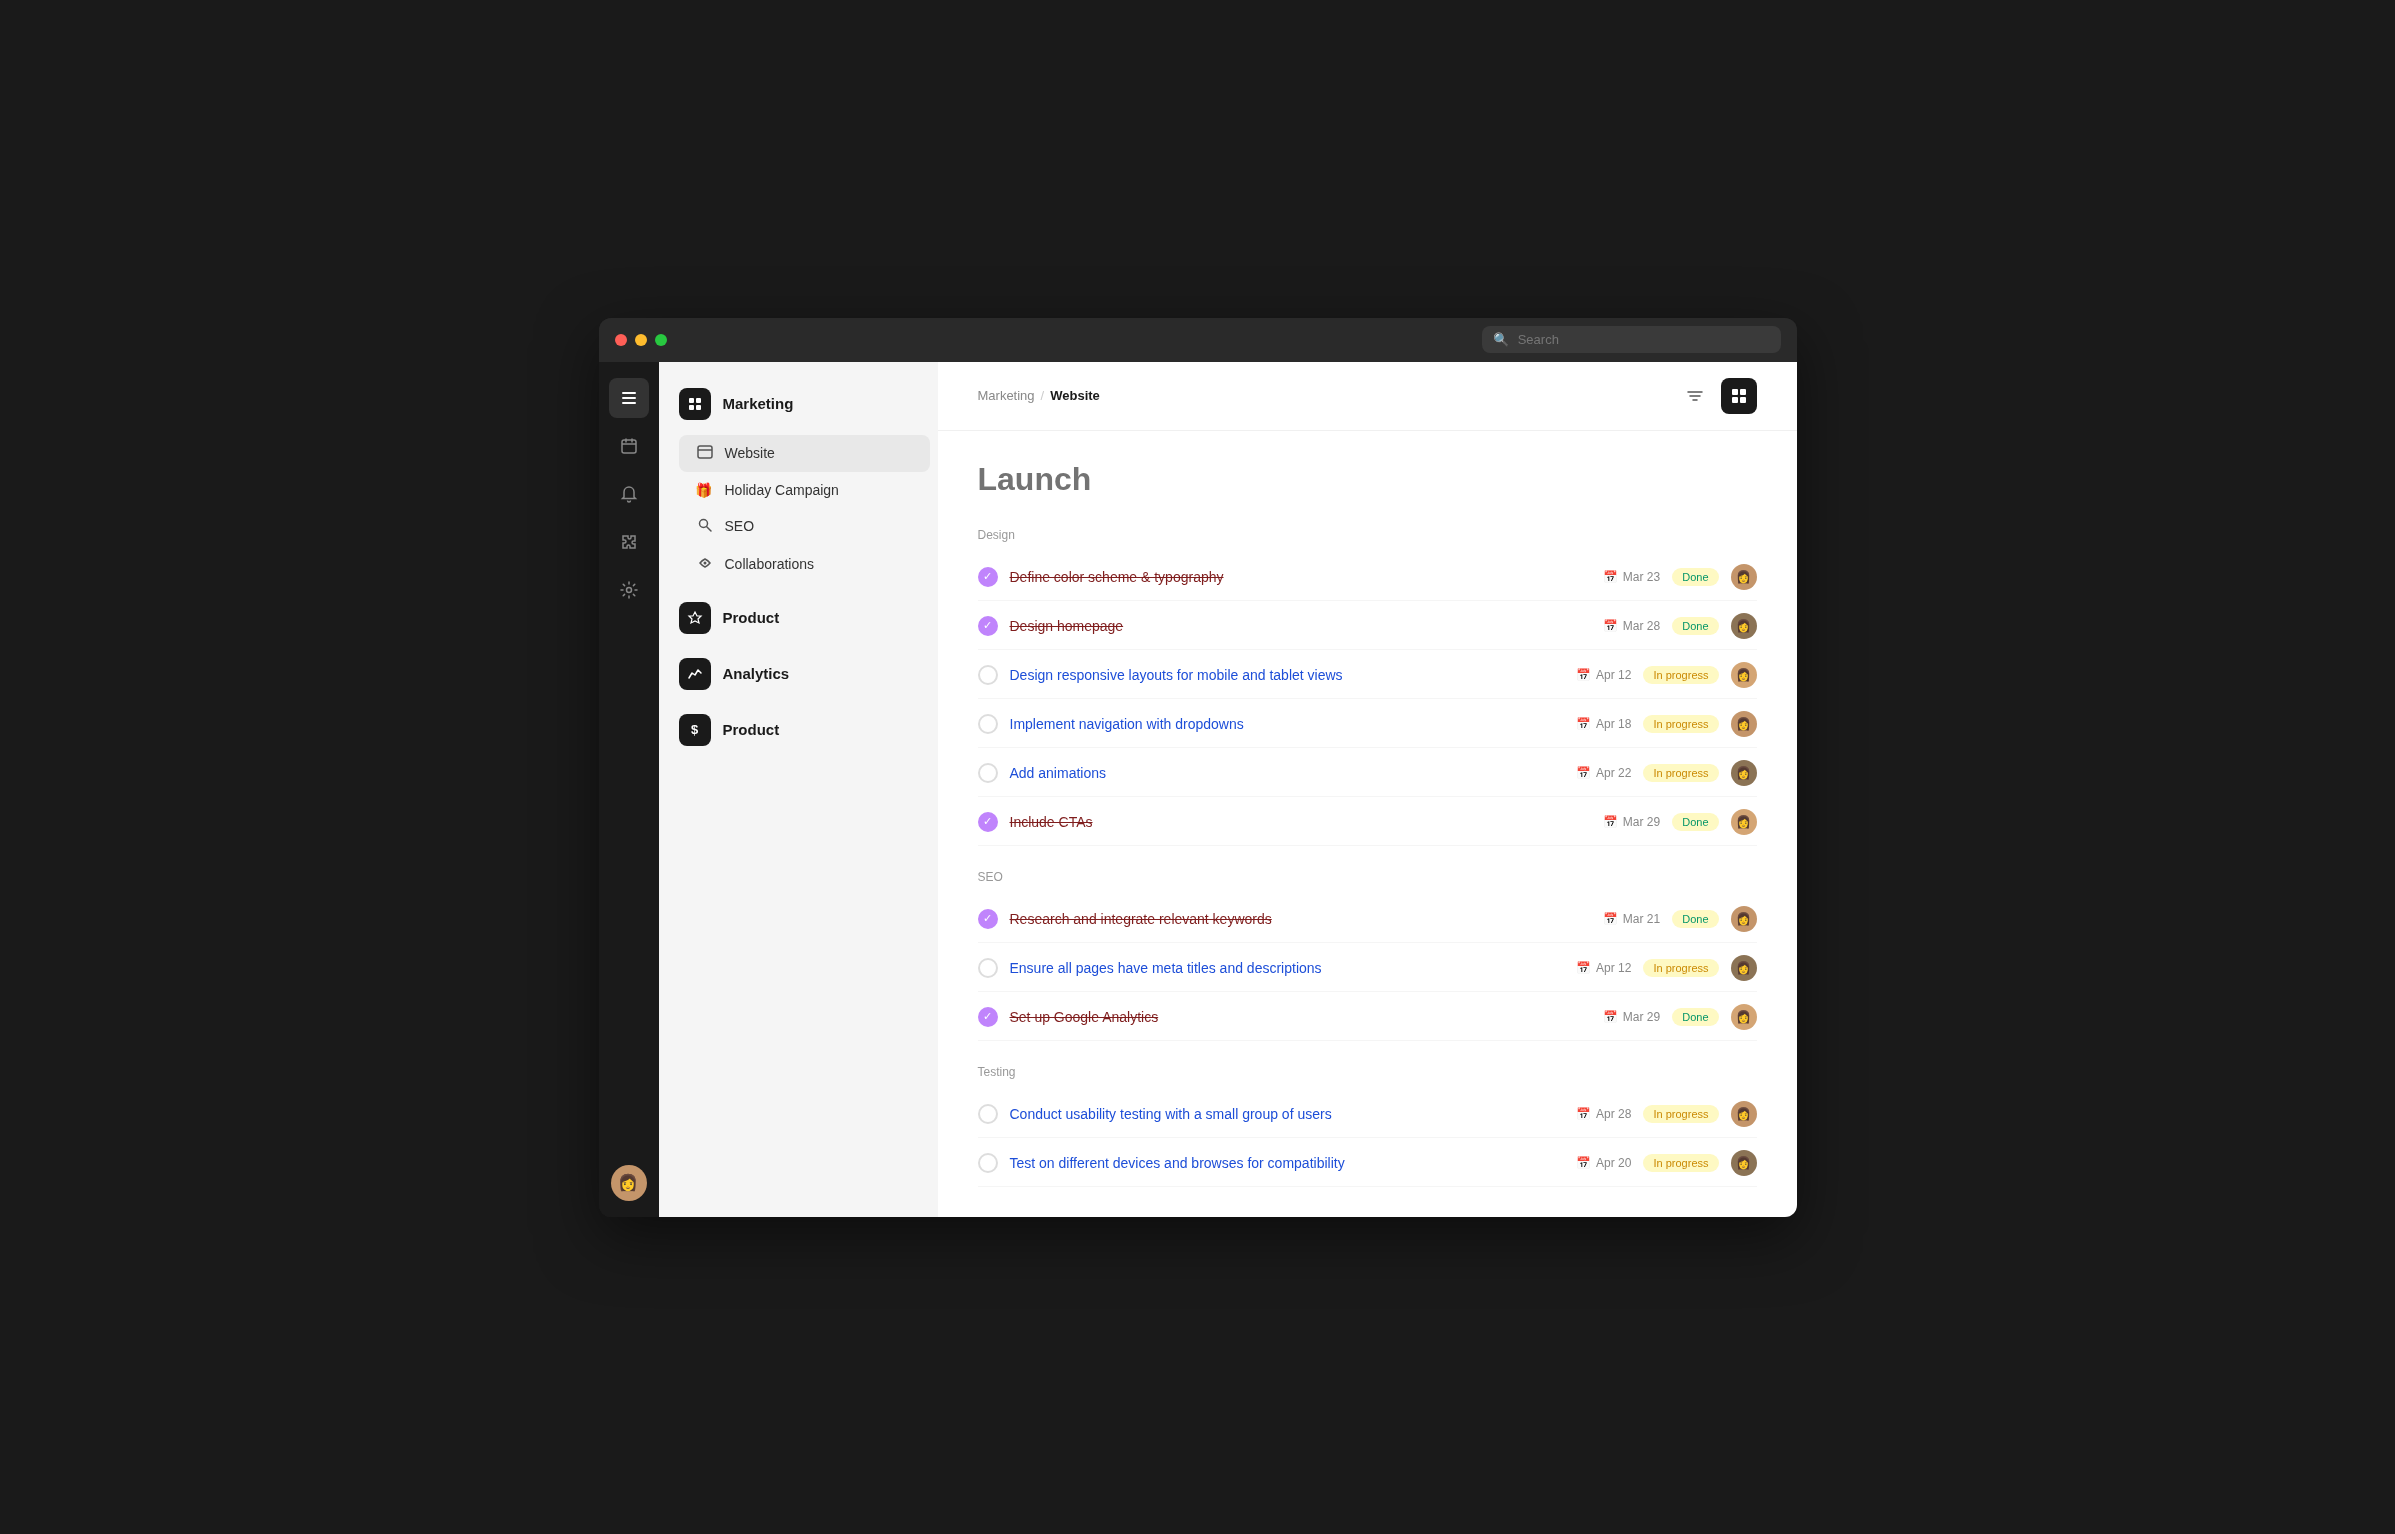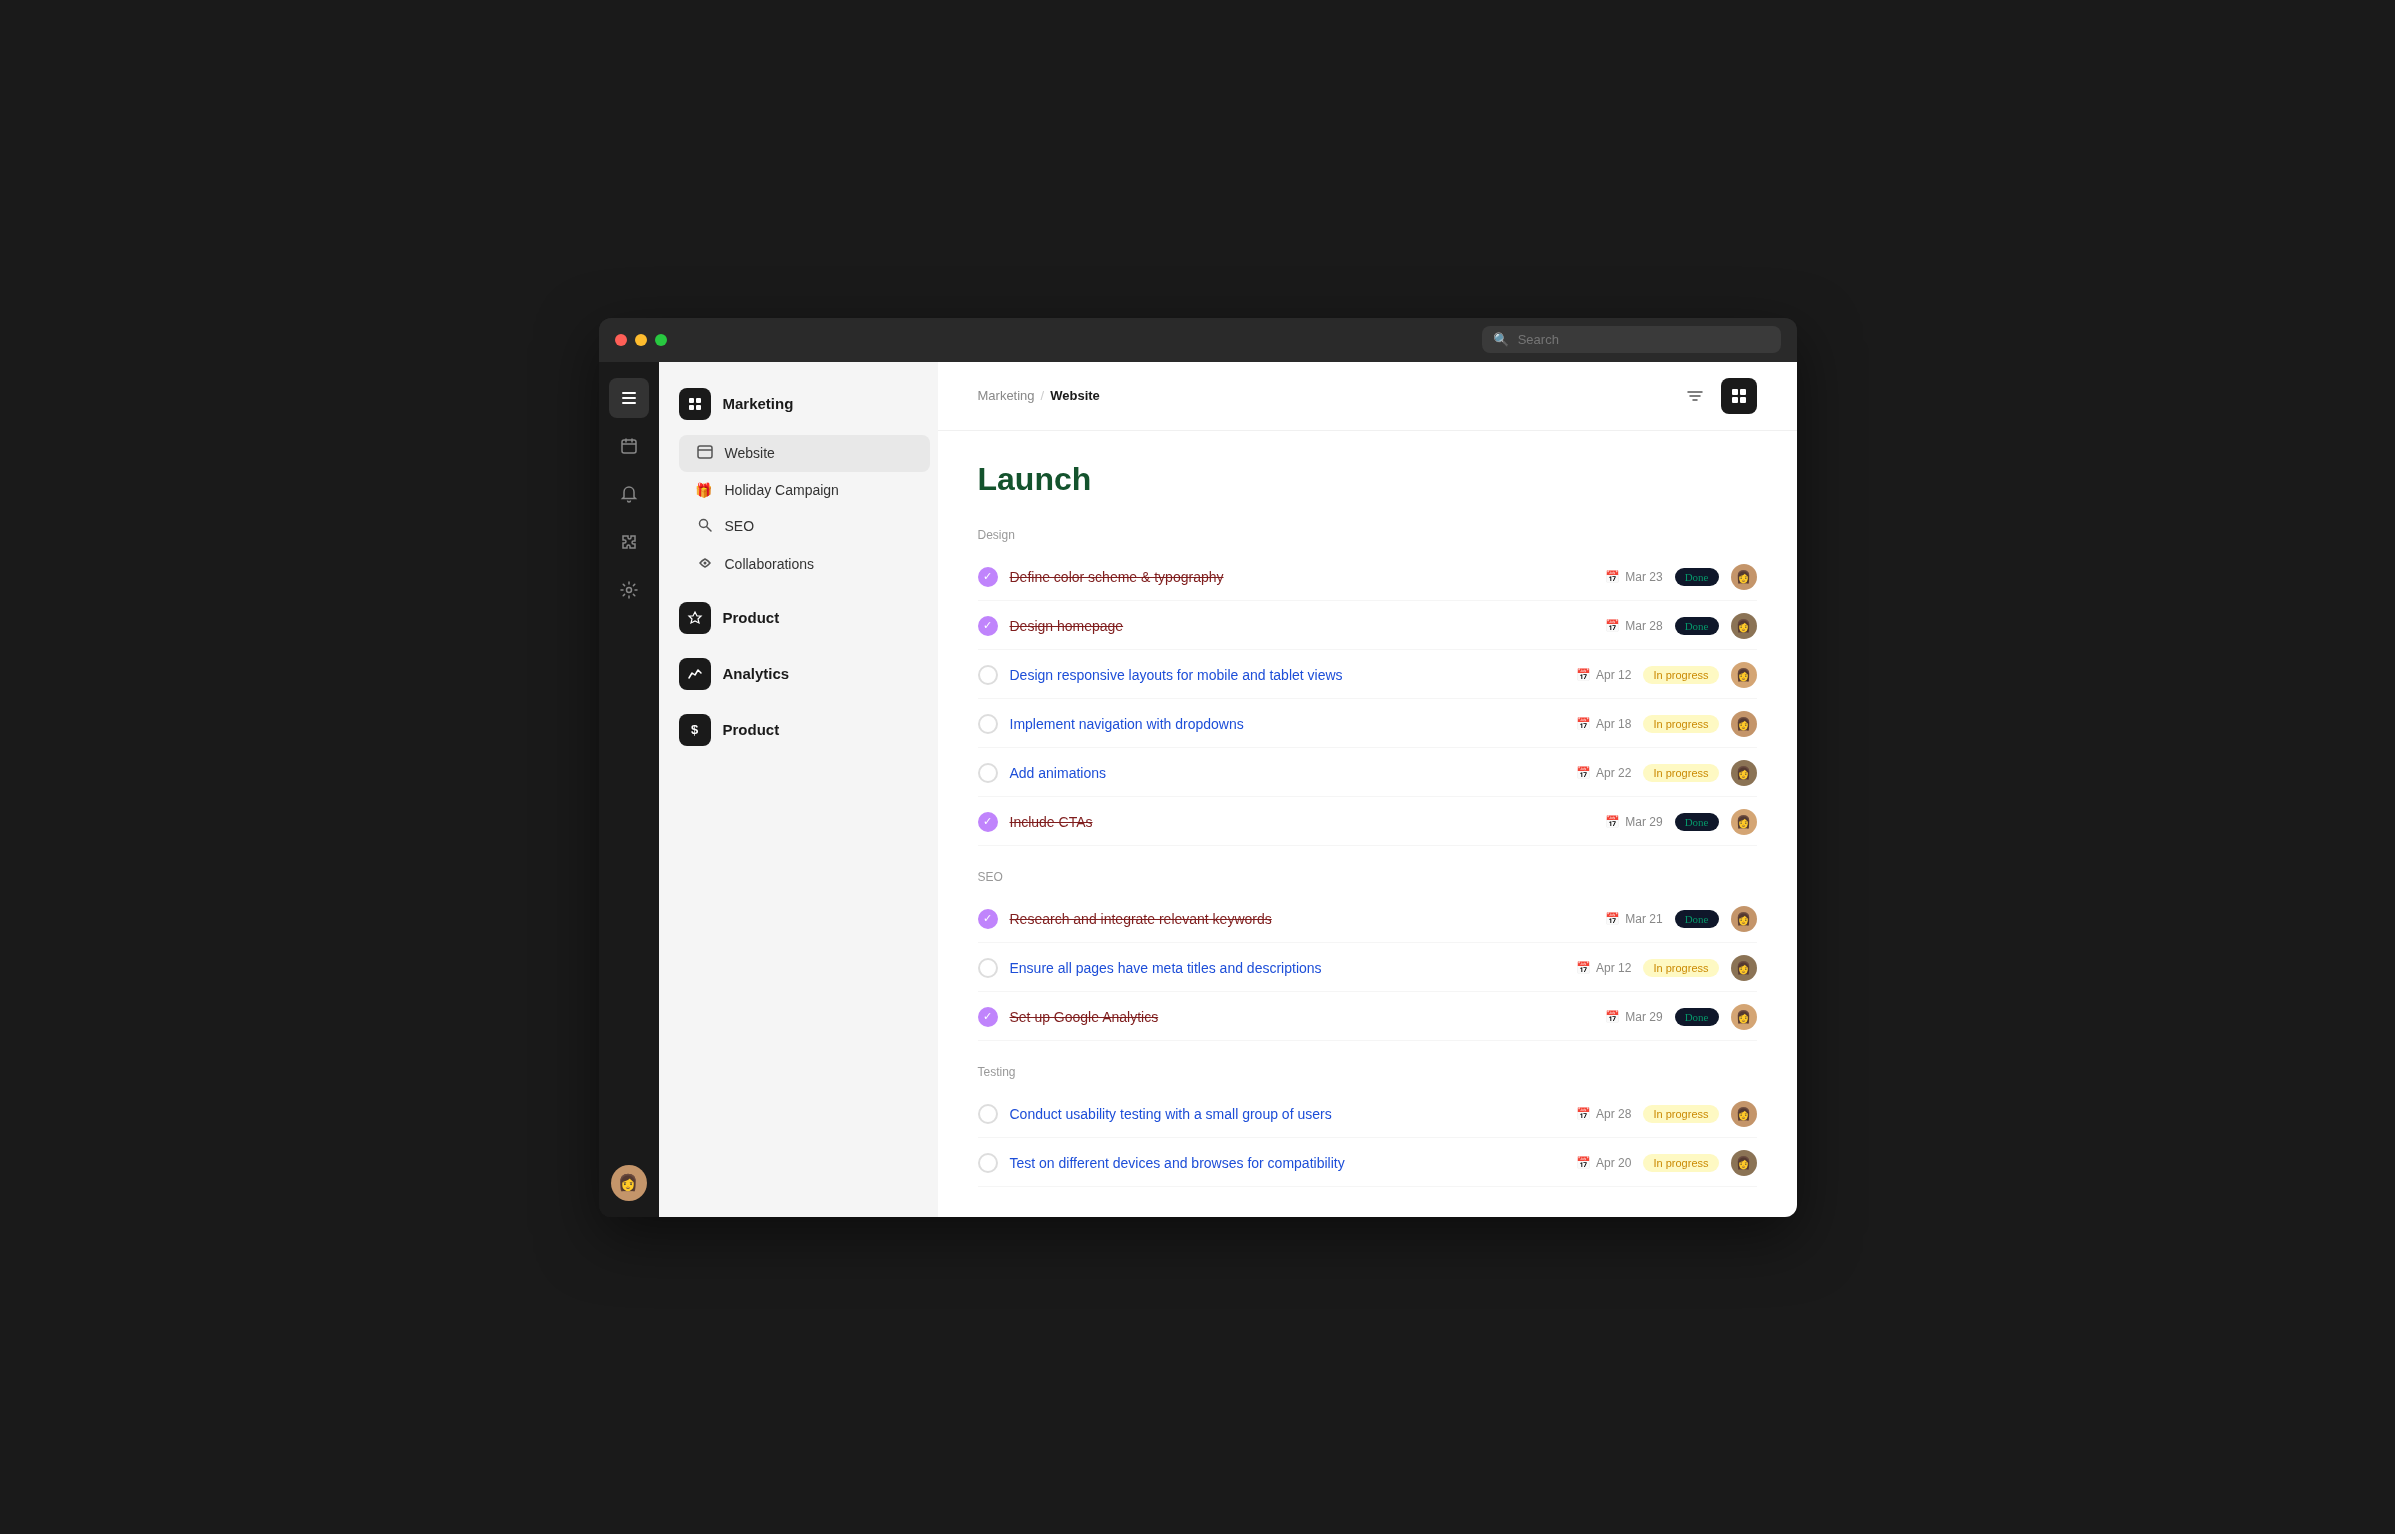--- a/index.html
+++ b/index.html
@@ -209,21 +209,21 @@
       color: #fff;
     }
     .main-body {
       padding: 30px 40px;
       overflow-y: auto;
       flex: 1;
     }
     .page-title {
       font-size: 32px;
       font-weight: 700;
-      color: #14532d;
+      color: #737373;
       margin-bottom: 30px;
     }
     .section-header {
       font-size: 12px;
       font-weight: 500;
       color: #999;
       margin-bottom: 12px;
       margin-top: 24px;
     }
     .task-list { display: flex; flex-direction: column; gap: 2px; }
@@ -272,21 +272,21 @@
       gap: 5px;
       font-size: 12px;
       color: #888;
     }
     .status-badge {
       padding: 3px 10px;
       border-radius: 20px;
       font-size: 11px;
       font-weight: 500;
     }
-    .status-done { background: #0f172a; color: #059669; font-family: Liberation Serif, serif; }
+    .status-done { background: #fef9c3; color: #059669; }
     .status-in-progress { background: #fef9c3; color: #ca8a04; }
     .task-avatar {
       width: 26px;
       height: 26px;
       border-radius: 50%;
       background: #c4956a;
       overflow: hidden;
       display: flex;
       align-items: center;
       justify-content: center;

